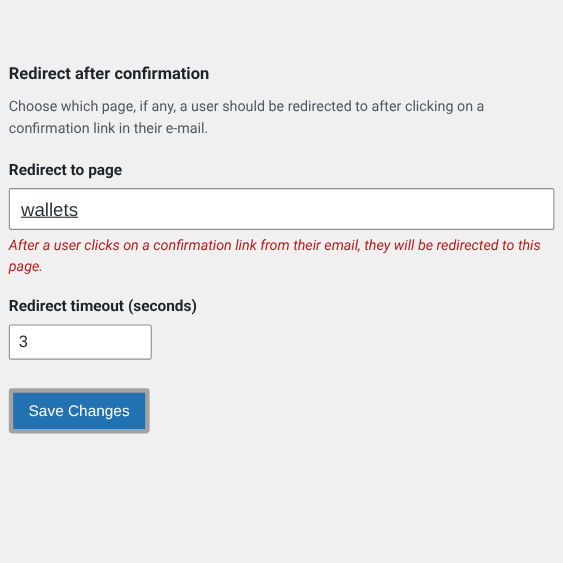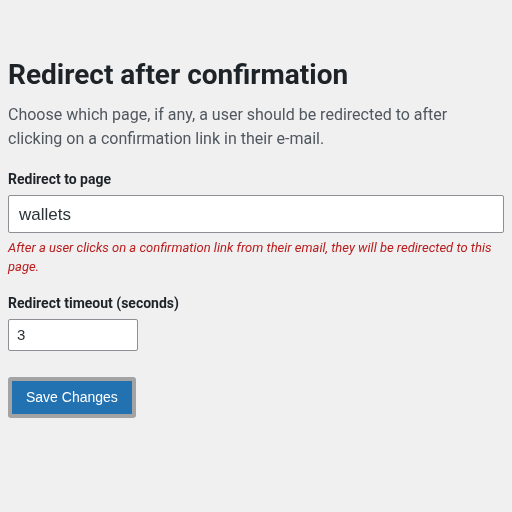--- a/index.html
+++ b/index.html
@@ -6,27 +6,27 @@
   html, body {
     margin: 0; padding: 0;
     width: 512px; height: 512px;
     background: #f0f0f1;
     font-family: -apple-system, BlinkMacSystemFont, "Segoe UI", Roboto, "Helvetica Neue", Arial, sans-serif;
     color: #1d2327;
     font-size: 13px;
   }
   .wrap { padding: 10px 8px 8px 8px; }
   h2.section-title {
-    font-size: 28px;
+    font-size: 15px;
     font-weight: 700;
     margin: 48px 0 12px 0;
     color: #1d2327;
   }
   p.section-desc {
-    font-size: 16px;
+    font-size: 13px;
     color: #50575e;
     margin: 0 0 20px 0;
     line-height: 1.5;
   }
   .field { margin-bottom: 18px; }
   label.field-label {
     display: block;
     font-size: 14px;
     font-weight: 700;
     color: #1d2327;
@@ -41,20 +41,21 @@
     width: 100%;
     background: #fff;
     border: 1px solid #8c8f94;
     border-radius: 2px;
     font-size: 17px;
     color: #2c3338;
     padding: 8px 28px 8px 10px;
     line-height: 1.3;
     height: 38px;
     appearance: none;
+    text-decoration: underline;
     -webkit-appearance: none;
   }
   .number-field {
     width: 130px;
     background: #fff;
     border: 1px solid #8c8f94;
     border-radius: 2px;
     font-size: 15px;
     color: #2c3338;
     padding: 4px 6px 4px 8px;

